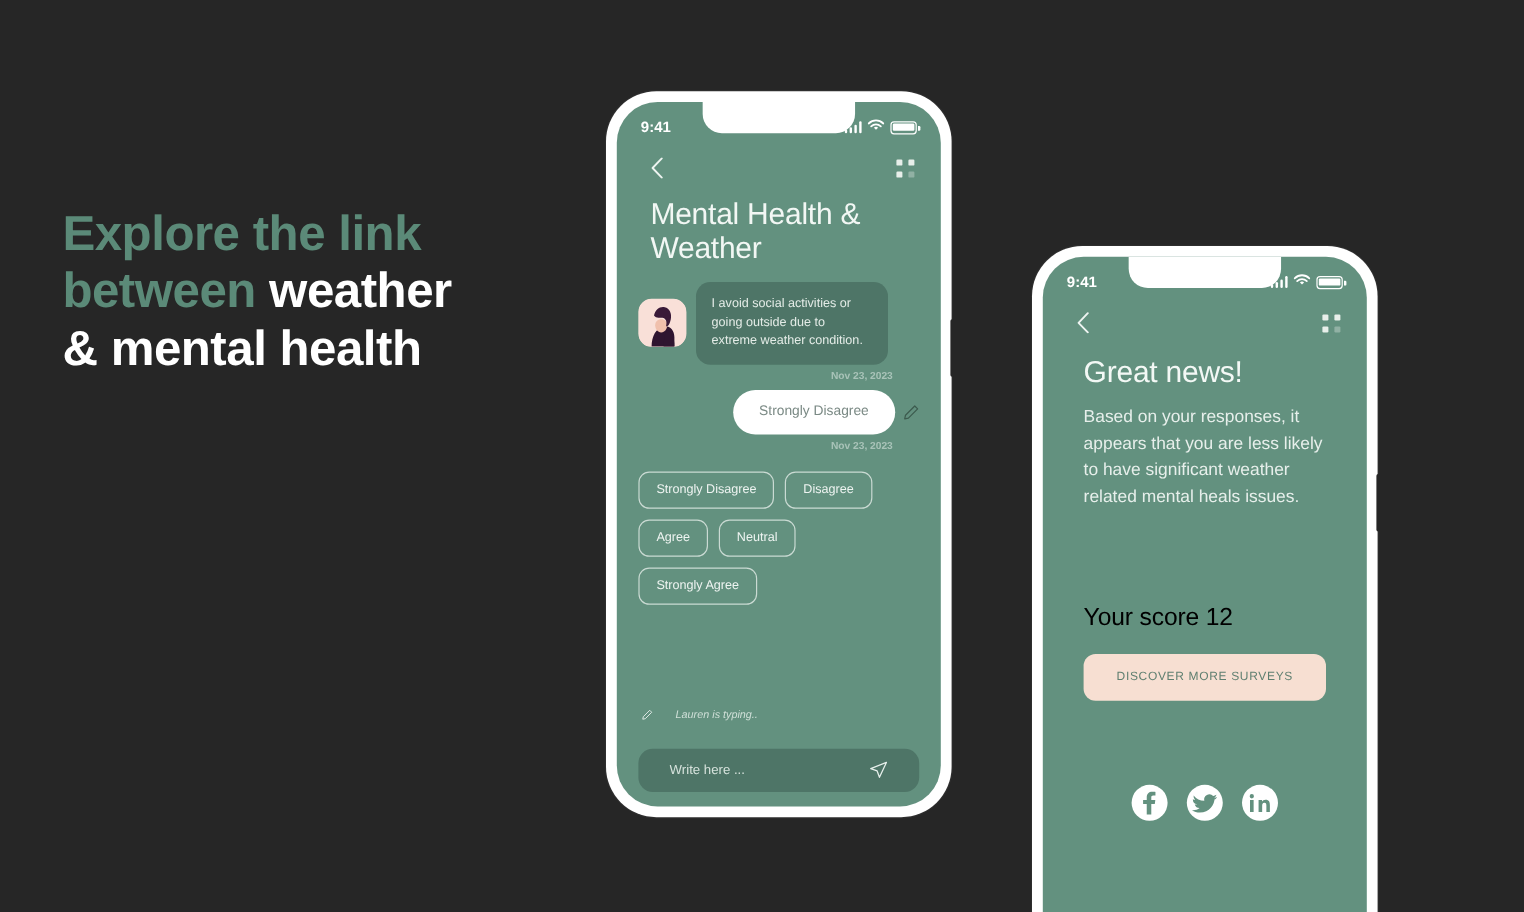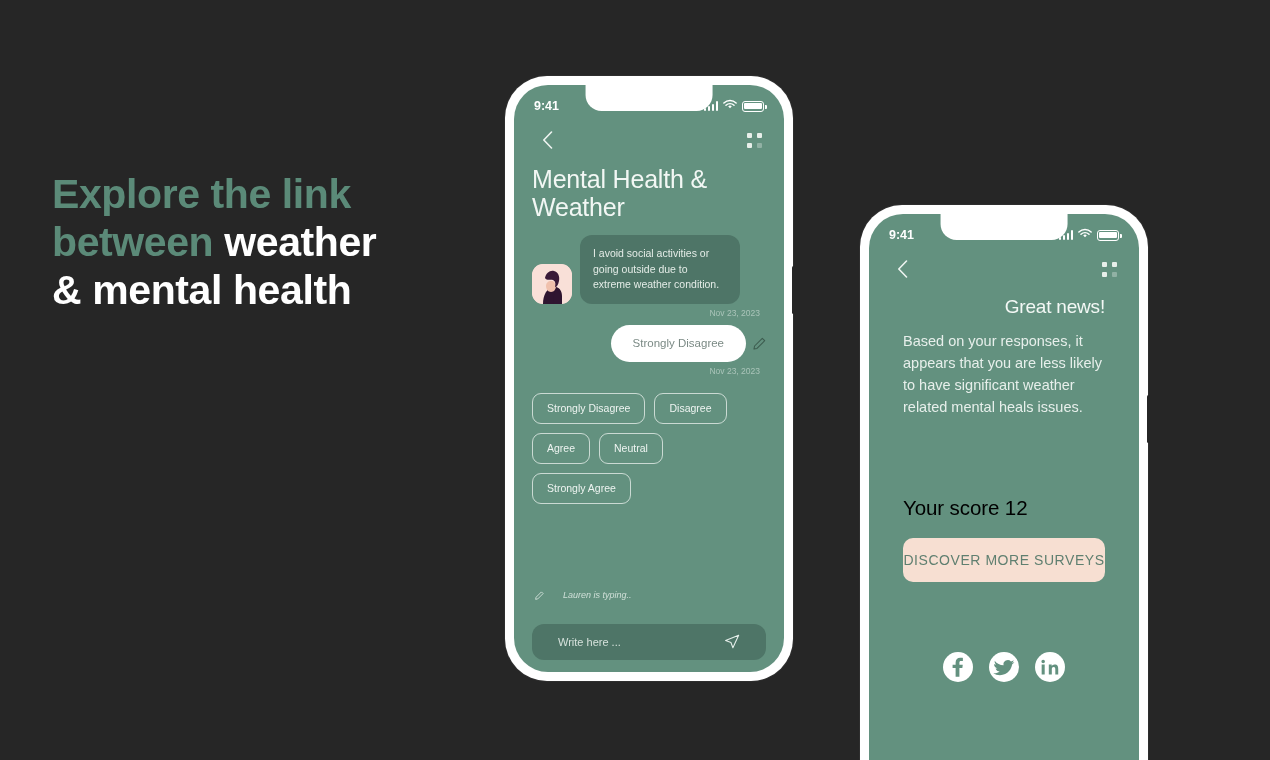--- a/index.html
+++ b/index.html
@@ -138,26 +138,26 @@
   .dots-grid i { display: block; width: 5px; height: 5px; background: #e8efea; border-radius: 1px; }
   .dots-grid i.dim { background: rgba(232,239,234,0.35); }
 
   
   .p1-title {
     color: #f2f7f4;
     font-size: 25px;
     line-height: 28px;
     font-weight: 400;
     letter-spacing: -0.2px;
-    padding: 14px 30px 0 18px;
+    padding: 14px 30px 0 28px;
   }
 
   .chat { padding: 14px 18px 0 18px; }
 
-  .msg-row { display: flex; align-items: flex-end; gap: 8px; margin-bottom: 4px; }
+  .msg-row { display: flex; align-items: center; gap: 8px; margin-bottom: 4px; }
   .avatar {
     width: 40px; height: 40px;
     border-radius: 11px;
     flex: 0 0 40px;
     overflow: hidden;
     background: #f8ddd6;
   }
   .bubble-in {
     background: #4e7567;
     border-radius: 12px;
@@ -165,21 +165,22 @@
     color: #e4ece7;
     font-size: 10.5px;
     line-height: 15.5px;
     max-width: 160px;
   }
   .timestamp {
     text-align: right;
     color: rgba(226,236,231,0.55);
     font-size: 8.5px;
     padding-right: 6px;
-    margin: 3px 0 7px 0;
+    margin: 3px 16px 7px 0;
+    font-weight: bold;
   }
   .msg-row-out { display: flex; align-items: center; justify-content: flex-end; gap: 7px; margin-bottom: 4px; }
   .bubble-out {
     background: #ffffff;
     border-radius: 21px;
     padding: 11px 22px;
     color: #7b8a85;
     font-size: 11.5px;
     line-height: 15px;
   }
@@ -232,25 +233,24 @@
     font-family: "Liberation Sans", sans-serif;
     flex: 1;
   }
   .input-bar input::placeholder { color: #d6e2dc; }
   .send-icon { cursor: pointer; display: flex; margin-left: 8px; }
 
   
   .p2-body { padding: 16px 34px 0 34px; }
   .p2-title {
     color: #f3f8f5;
-    font-size: 19px;
+    font-size: 25px;
     font-weight: 400;
     letter-spacing: -0.2px;
     margin-bottom: 12px;
-    text-align: right;
   }
   .p2-desc {
     color: #e7efeb;
     font-size: 14.5px;
     line-height: 22px;
     font-weight: 400;
   }
   .p2-score {
     color: #000000;
     font-size: 20.5px;
@@ -259,21 +259,21 @@
     margin: 78px 0 14px 0;
   }
   .cta {
     display: block;
     width: 100%;
     background: #f7dfd2;
     color: #5f7f70;
     border: none;
     border-radius: 10px;
     padding: 14px 0;
-    font-size: 14px;
+    font-size: 10px;
     font-weight: 400;
     letter-spacing: 0.55px;
     cursor: pointer;
     font-family: "Liberation Sans", sans-serif;
     margin-top: 18px;
   }
   .socials {
     display: flex;
     justify-content: center;
     gap: 16px;

